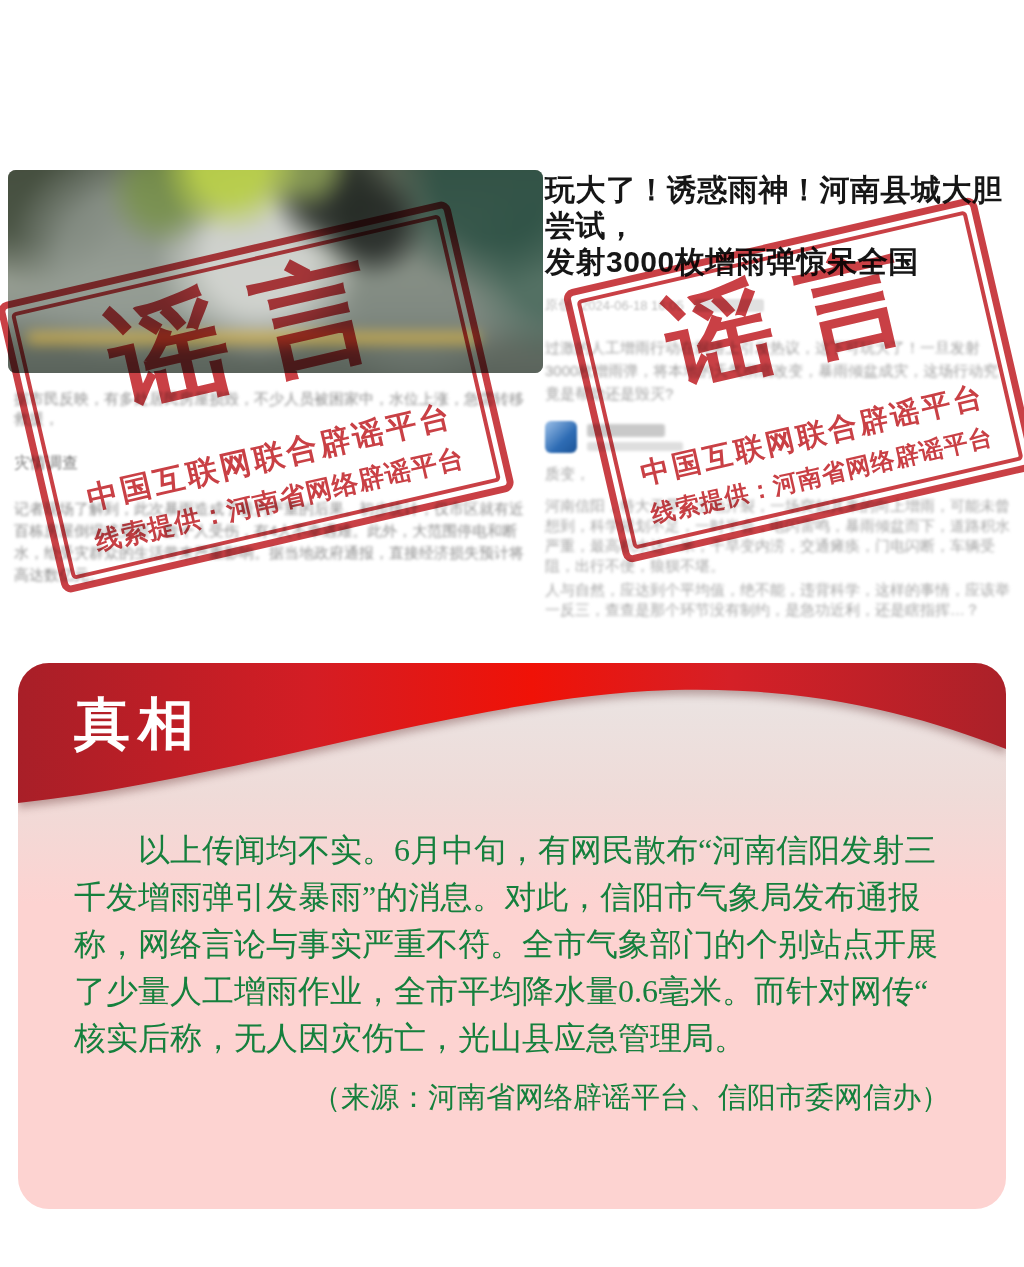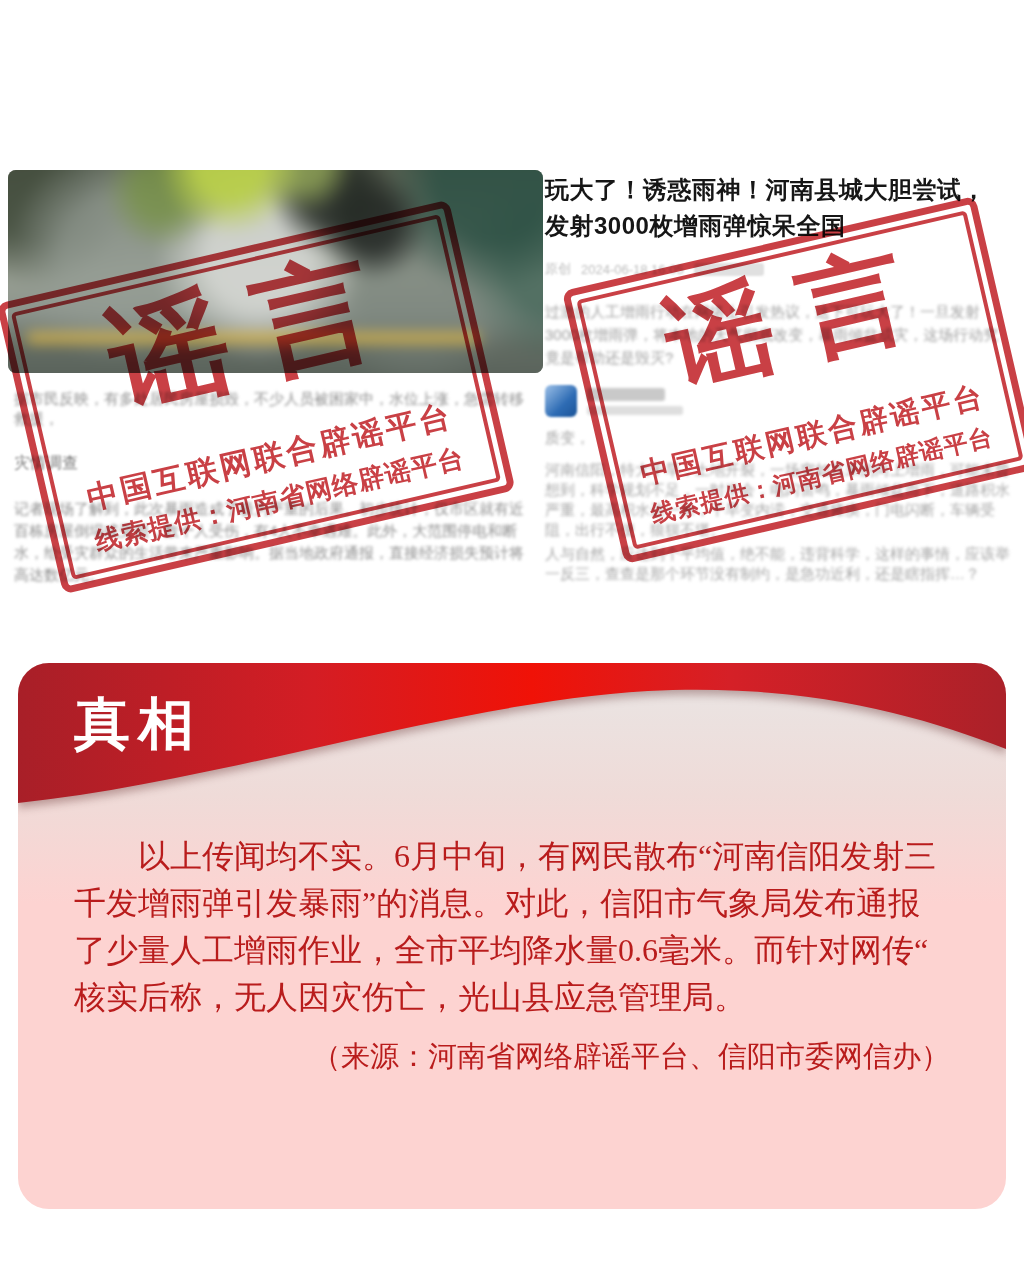--- a/index.html
+++ b/index.html
@@ -30,21 +30,21 @@
       radial-gradient(circle at 75% 60%, rgba(120,130,122,.6) 0 50px, transparent 100px),
       linear-gradient(180deg,#505848 0%,#7e8678 35%,#99a094 52%,#8b938b 68%,#636c63 82%,#555e57 100%);
   }
   .yellow-line { position:absolute; left:6%; right:14%; top:76%; height:10px; background:#d3b14a; border-radius:5px; }
   .cap1 { margin:16px 6px 0; font-size:15px; line-height:20px; color:#8e8e8e; filter:blur(1.6px); }
   .cap2 { margin:24px 6px 0; font-size:16px; color:#7d7d7d; filter:blur(1.3px); }
   .cap3 { margin:24px 6px 0; font-size:15px; line-height:22px; color:#8e8e8e; filter:blur(1.6px); }
 
   
   .post-right { position:absolute; left:545px; top:172px; width:467px; }
-  .rtitle { font-size:24px; line-height:36px; font-weight:bold; color:#161616; letter-spacing:.5px; }
+  .rtitle { font-size:30px; line-height:36px; font-weight:bold; color:#161616; letter-spacing:.5px; }
   .rmeta { margin-top:16px; display:flex; gap:10px; align-items:center; color:#bdbdbd; font-size:13px; filter:blur(1.2px); }
   .meta-blob { width:70px; height:13px; background:#e0e0e0; border-radius:3px; }
   .rbody { margin-top:22px; font-size:15px; line-height:23px; color:#a0a0a0; filter:blur(1.8px); }
   .commenter { margin-top:16px; display:flex; align-items:center; gap:10px; }
   .avatar { width:32px; height:32px; border-radius:6px; filter:blur(1px);
     background:linear-gradient(135deg,#9cc0e8 0%,#2e6cb4 60%,#1b5498 100%); }
   .name-blobs { display:flex; flex-direction:column; gap:5px; filter:blur(1.5px); }
   .name-bar { width:78px; height:13px; background:#c9c9c9; border-radius:3px; }
   .name-sub { width:96px; height:9px; background:#dedede; border-radius:3px; }
   .cintro { margin-top:12px; font-size:15px; color:#a0a0a0; filter:blur(1.8px); }
@@ -68,22 +68,22 @@
 
   
   .truth-card { position:absolute; left:18px; top:663px; width:988px; height:546px;
     border-radius:31px; overflow:hidden; background:#fdd3d1;
     font-family:"Liberation Serif","DejaVu Serif",serif; }
   .banner { position:absolute; top:0; left:0; right:0; height:240px;
     background:linear-gradient(180deg,#e9e6e5 0%,#efdbd8 55%,#fdd3d1 100%); }
   .redwave { position:absolute; inset:0; width:100%; height:100%; display:block; }
   .truth-title { position:absolute; left:56px; top:24px; color:#ffffff;
     font-size:56px; letter-spacing:8px; font-weight:600; }
-  .truth-text { position:absolute; left:56px; right:56px; top:170px;
-    color:#b91c1c; font-size:32px; line-height:47px; }
+  .truth-text { position:absolute; left:56px; right:56px; top:164px;
+    color:#15803d; font-size:32px; line-height:47px; }
   .t-indent { text-indent:2em; }
   .t-source { margin-top:12px; font-size:29px; text-align:right; }
 </style>
 </head>
 <body>
 
 <div class="page">
 
   <div class="post-left">
     <div class="photo">
@@ -150,19 +150,20 @@
             <stop offset="1" stop-color="#ab2129"></stop>
           </linearGradient>
         </defs>
         <path d="M0,0 H988 V86 C900,52 788,20 630,28 C432,40 208,118 0,140 Z" fill="url(#rg)" style="filter:drop-shadow(0px 5px 4px rgba(90,30,30,.35));"></path>
       </svg>
       <h1 class="truth-title">真相</h1>
     </div>
     <div class="truth-text">
       <div class="t-indent">以上传闻均不实。6月中旬，有网民散布“河南信阳发射三</div>
       <div>千发增雨弹引发暴雨”的消息。对此，信阳市气象局发布通报</div>
+      <div>称，网络言论与事实严重不符。全市气象部门的个别站点开展</div>
       <div>了少量人工增雨作业，全市平均降水量0.6毫米。而针对网传“</div>
       <div>核实后称，无人因灾伤亡，光山县应急管理局。</div>
       <div class="t-source">（来源：河南省网络辟谣平台、信阳市委网信办）</div>
     </div>
   </section>
 
 </div>
 
 </body></html>

